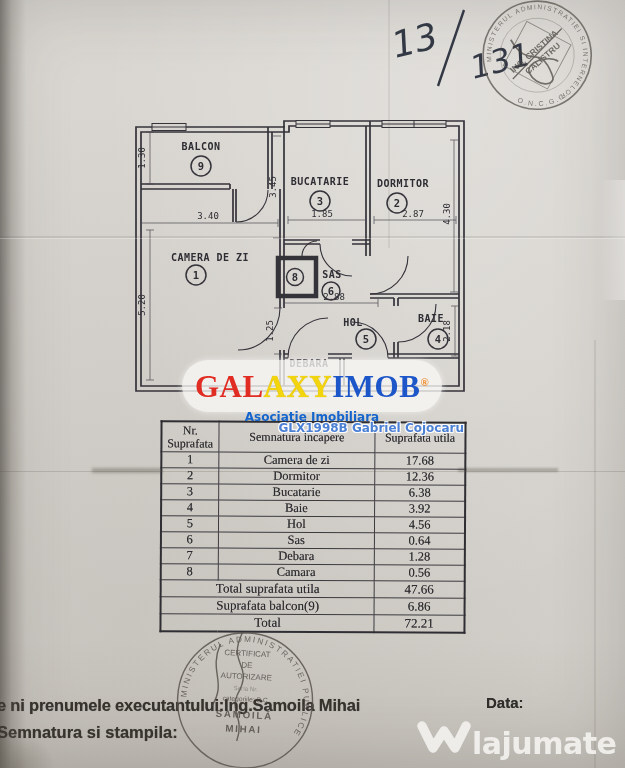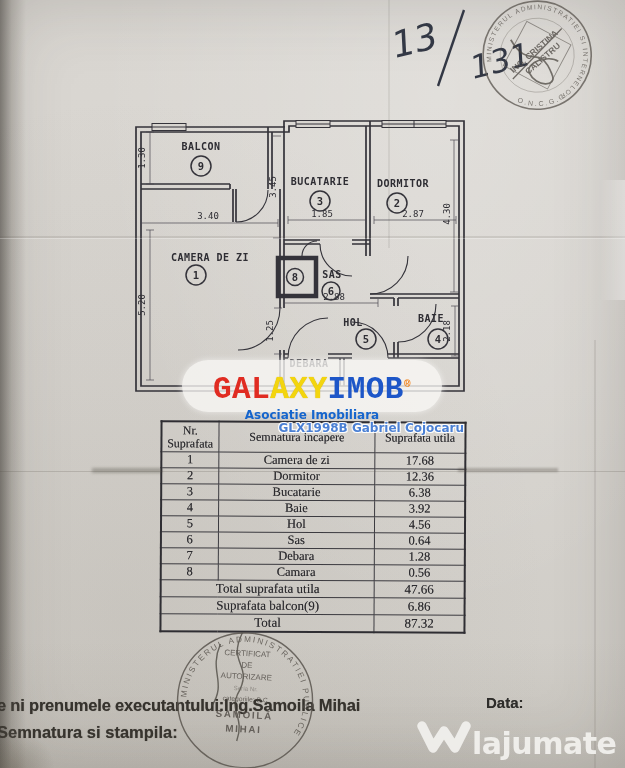--- a/index.html
+++ b/index.html
@@ -37,22 +37,22 @@
   .stamp-bottom{left:150px;top:626px;width:194px;height:142px;opacity:0.82;transform:rotate(3deg);}
 
   
   .plan{left:126px;top:110px;width:364px;height:288px;}
   .plan text{font-family:"DejaVu Sans Mono",monospace;fill:#2e2d33;}
 
   
   .gxlogo{left:182px;top:360px;width:260px;height:52px;z-index:6;
     background:rgba(250,249,246,0.78);border-radius:26px;text-align:center;
     box-shadow:0 0 6px rgba(255,255,255,0.6);}
-  .gxlogo .l1{font-family:Liberation Mono, monospace;font-weight:bold;font-size:31px;
-    line-height:32px;letter-spacing:0.5px;margin-top:8px;}
+  .gxlogo .l1{font-family:Liberation Serif, serif;font-weight:bold;font-size:31px;
+    line-height:42px;letter-spacing:0.5px;margin-top:1px;}
   .gxlogo .p1{color:#e02c22;}
   .gxlogo .p2{color:#f3d50e;text-shadow:0 0 1px #c9a700;}
   .gxlogo .p3{color:#1d56c8;}
   .gxlogo .reg{color:#f08018;font-size:11px;vertical-align:super;font-weight:bold;}
   .gxlogo .l2{font-family:"DejaVu Sans",sans-serif;font-weight:bold;font-size:12px;
     color:#1565cd;line-height:18px;}
 
   
   .glxmark{left:128px;top:421px;width:336px;text-align:right;z-index:6;
     font-family:"DejaVu Sans",sans-serif;font-weight:bold;font-size:12px;color:#4b80d4;
@@ -269,21 +269,21 @@
   <tr class="foot">
     <td colspan="2">Total suprafata utila</td>
     <td>47.66</td>
       </tr>
   <tr class="foot">
     <td colspan="2">Suprafata balcon(9)</td>
     <td>6.86</td>
       </tr>
   <tr class="foot">
     <td colspan="2">Total</td>
-    <td>87.32</td>
+    <td>72.21</td>
       </tr>
 </tbody>
   </table>
 
 <div class="abs bl1">e ni prenumele executantului:Ing.Samoila Mihai</div>
 <div class="abs bl2">Semnatura si stampila:</div>
 <div class="abs data-label">Data:</div>
 
 <svg class="abs stamp-bottom" viewBox="0 0 194 160">
   <circle cx="95" cy="84" r="76" stroke="#55504a" stroke-width="1.6" fill="none"></circle>

